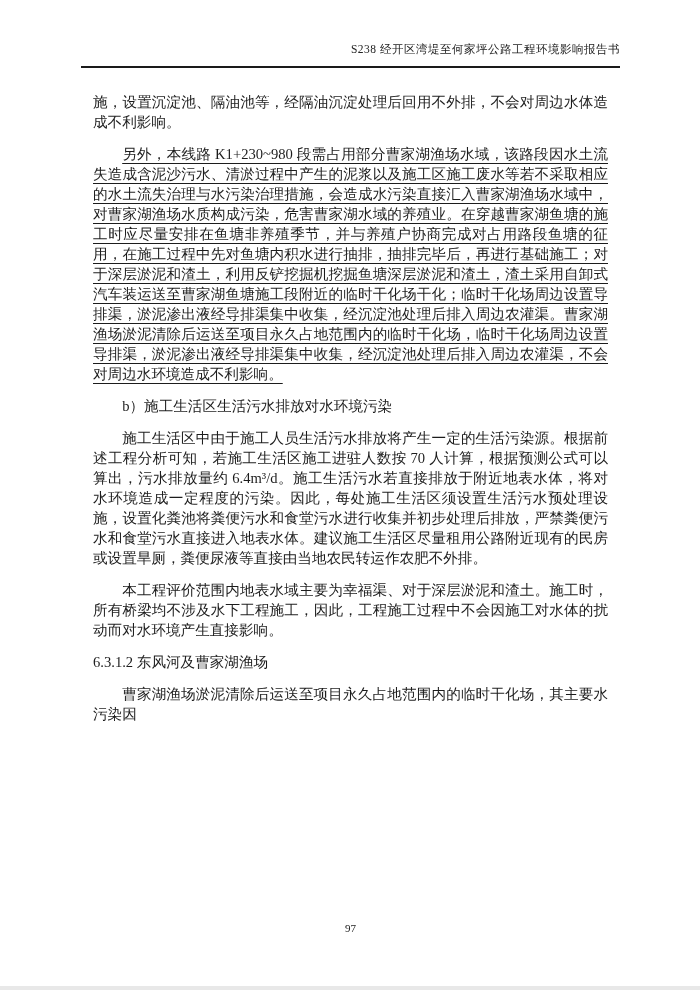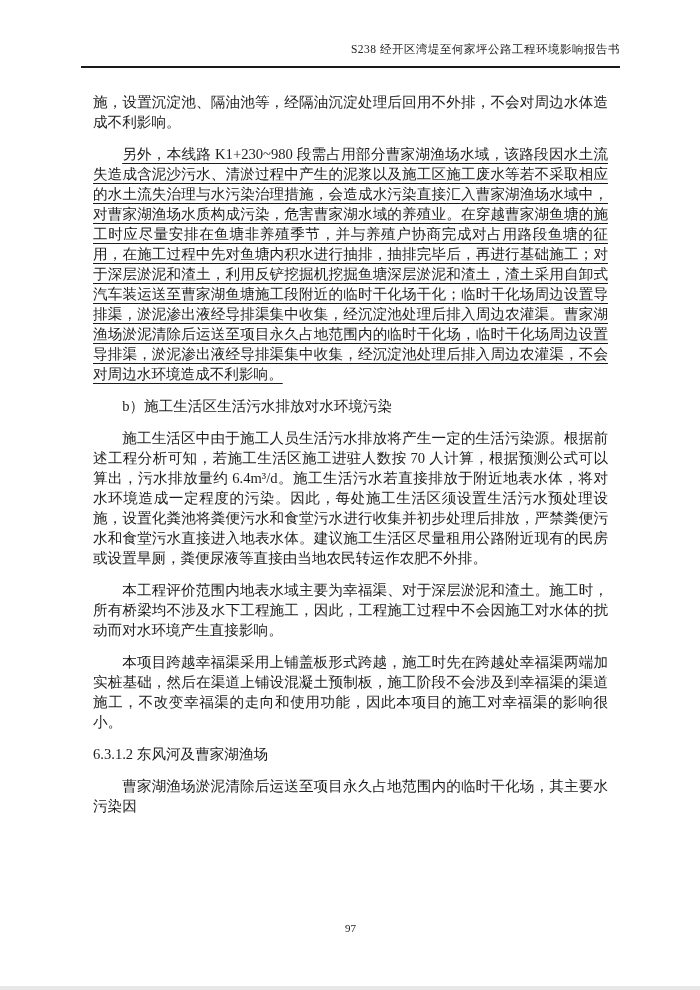--- a/index.html
+++ b/index.html
@@ -78,20 +78,19 @@
   <div class="header">S238 经开区湾堤至何家坪公路工程环境影响报告书</div>
 
   <div class="header-rule"></div>
 
   <div class="content">
     <p class="noind">施，设置沉淀池、隔油池等，经隔油沉淀处理后回用不外排，不会对周边水体造成不利影响。</p>
     <p class="ind ul">另外，本线路 K1+230~980 段需占用部分曹家湖渔场水域，该路段因水土流失造成含泥沙污水、清淤过程中产生的泥浆以及施工区施工废水等若不采取相应的水土流失治理与水污染治理措施，会造成水污染直接汇入曹家湖渔场水域中，对曹家湖渔场水质构成污染，危害曹家湖水域的养殖业。在穿越曹家湖鱼塘的施工时应尽量安排在鱼塘非养殖季节，并与养殖户协商完成对占用路段鱼塘的征用，在施工过程中先对鱼塘内积水进行抽排，抽排完毕后，再进行基础施工；对于深层淤泥和渣土，利用反铲挖掘机挖掘鱼塘深层淤泥和渣土，渣土采用自卸式汽车装运送至曹家湖鱼塘施工段附近的临时干化场干化；临时干化场周边设置导排渠，淤泥渗出液经导排渠集中收集，经沉淀池处理后排入周边农灌渠。曹家湖渔场淤泥清除后运送至项目永久占地范围内的临时干化场，临时干化场周边设置导排渠，淤泥渗出液经导排渠集中收集，经沉淀池处理后排入周边农灌渠，不会对周边水环境造成不利影响。</p>
     <p class="ind">b）施工生活区生活污水排放对水环境污染</p>
     <p class="ind">施工生活区中由于施工人员生活污水排放将产生一定的生活污染源。根据前述工程分析可知，若施工生活区施工进驻人数按 70 人计算，根据预测公式可以算出，污水排放量约 6.4m³/d。施工生活污水若直接排放于附近地表水体，将对水环境造成一定程度的污染。因此，每处施工生活区须设置生活污水预处理设施，设置化粪池将粪便污水和食堂污水进行收集并初步处理后排放，严禁粪便污水和食堂污水直接进入地表水体。建议施工生活区尽量租用公路附近现有的民房或设置旱厕，粪便尿液等直接由当地农民转运作农肥不外排。</p>
     <p class="ind">本工程评价范围内地表水域主要为幸福渠、对于深层淤泥和渣土。施工时，所有桥梁均不涉及水下工程施工，因此，工程施工过程中不会因施工对水体的扰动而对水环境产生直接影响。</p>
-    <p class="ind">本项目跨越幸福渠采用上铺盖板形式跨越，施工时先在跨越处幸福渠两端加实桩基础，然后在渠道上铺设混凝土预制板，施工阶段不会涉及到幸福渠的渠道施工，不改变幸福渠的走向和使用功能，因此本项目的施工对幸福渠的影响很小。</p>
     <p class="heading-num">6.3.1.2  东风河及曹家湖渔场</p>
     <p class="ind">曹家湖渔场淤泥清除后运送至项目永久占地范围内的临时干化场，其主要水污染因</p>
   </div>
 
   <div class="footer">97</div>
 
 </div>
 
 </body></html>

